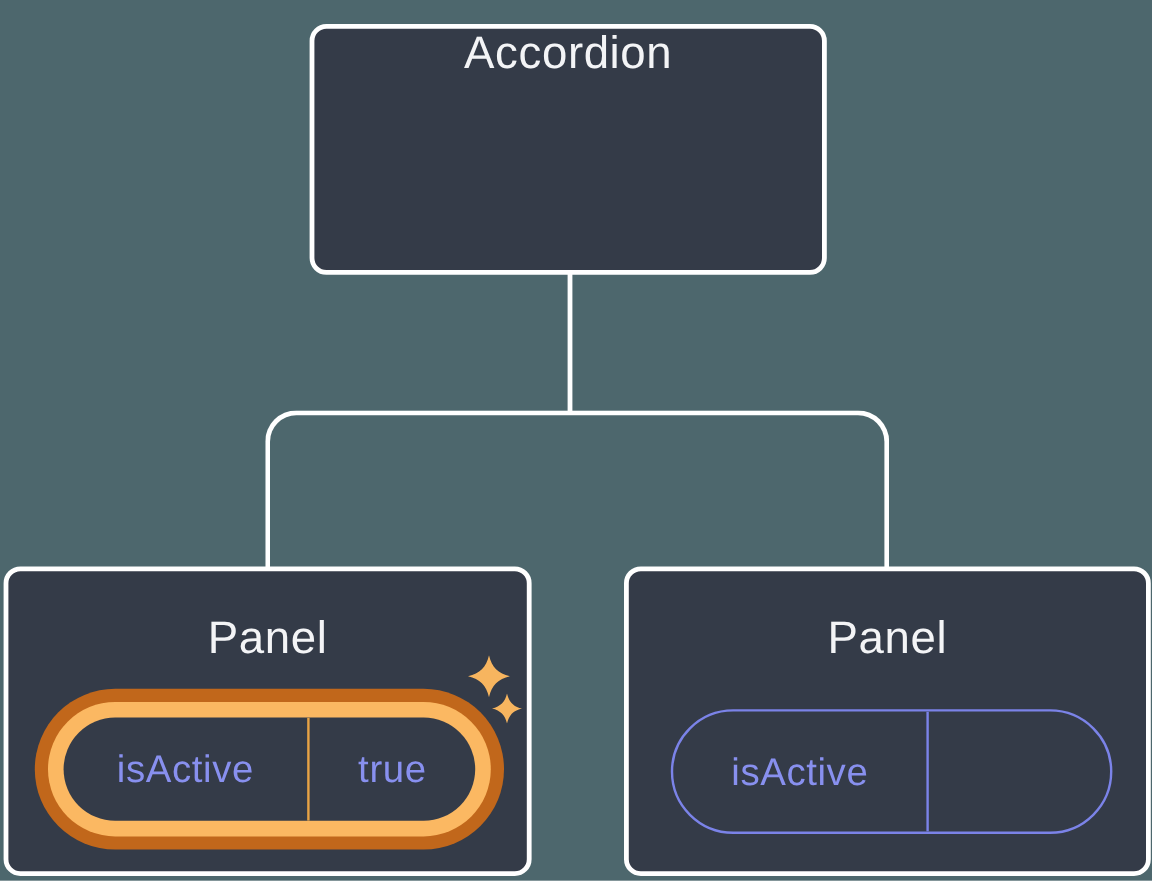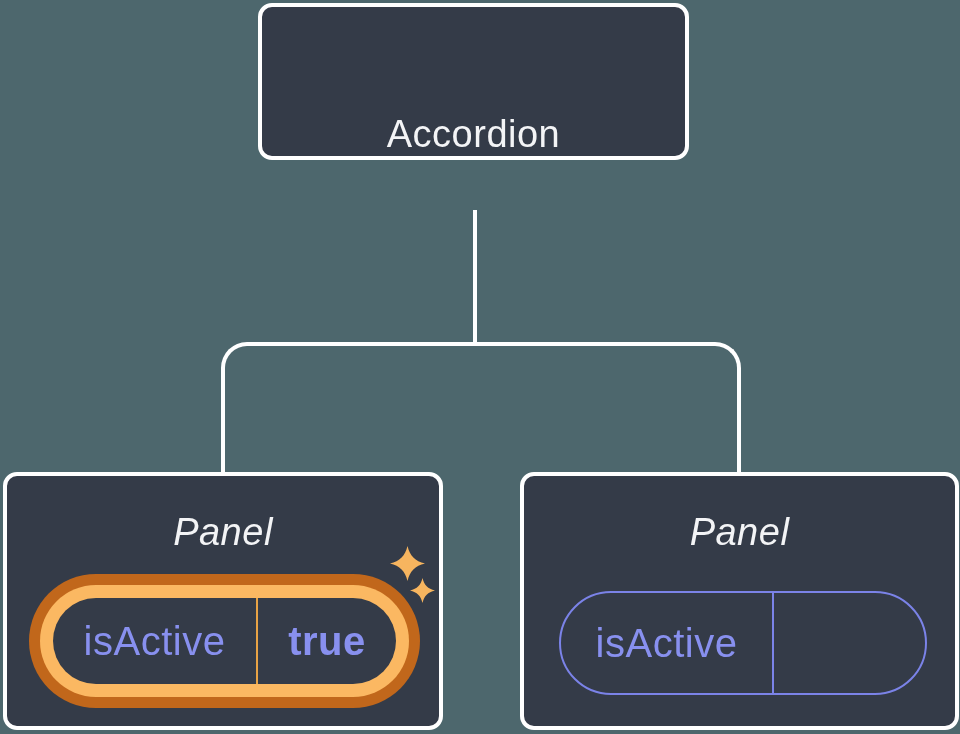--- a/index.html
+++ b/index.html
@@ -22,23 +22,23 @@
   .node-title {
     position: absolute;
     left: 0; right: 0;
     text-align: center;
     color: #F3F4F6;
     font-size: 38px;
     font-weight: 500;
     letter-spacing: 0.5px;
   }
   .node-root {
-    left: 258px; top: 3px;
-    width: 431px; height: 157px;
-    display: flex; align-items: flex-end; justify-content: center;
+    left: 258px; top: 20px;
+    width: 431px; height: 209px;
+    display: flex; align-items: flex-start; justify-content: center;
   }
   .node-root .node-title { position: static; }
   
   .stem {
     position: absolute;
     left: 473px; top: 210px;
     width: 4px; height: 134px;
     background: #FFFFFF;
     z-index: 1;
   }
@@ -47,21 +47,21 @@
     left: 221px; top: 342px;
     width: 520px; height: 140px;
     box-sizing: border-box;
     border: 4px solid #FFFFFF;
     border-bottom: none;
     border-radius: 26px 26px 0 0;
     z-index: 1;
   }
   .node-panel-left  { left: 3px;   top: 472px; width: 440px; height: 258px; }
   .node-panel-right { left: 520px; top: 472px; width: 439px; height: 258px; }
-  .panel-title { top: 32px; height: 48px; line-height: 48px; font-style: italic; }
+  .panel-title { top: 32px; height: 48px; line-height: 48px; }
   
   .pill-hl-outer {
     position: absolute;
     left: 22px; top: 98px;
     width: 391px; height: 134px;
     background: #C1671B;
     border-radius: 67px;
     padding: 11px;
     box-sizing: border-box;
   }
@@ -76,25 +76,25 @@
     width: 100%; height: 100%;
     background: #343B48;
     border-radius: 43px;
     display: flex;
     align-items: stretch;
     overflow: hidden;
   }
   .pill-cell {
     display: flex; align-items: center; justify-content: center;
     color: #8890EF;
-    font-size: 40px;
+    font-size: 32px;
     letter-spacing: 0.5px;
   }
   .pill-hl-inner .cell-key { width: 203px; }
-  .pill-hl-inner .cell-val { flex: 1; font-weight: 700; }
+  .pill-hl-inner .cell-val { flex: 1; font-weight: 400; }
   .divider-orange { width: 2px; background: #E8A345; }
   
   .pill-plain {
     position: absolute;
     left: 35px; top: 115px;
     width: 368px; height: 104px;
     border: 2px solid #7B83E8;
     border-radius: 52px;
     box-sizing: border-box;
     display: flex;

